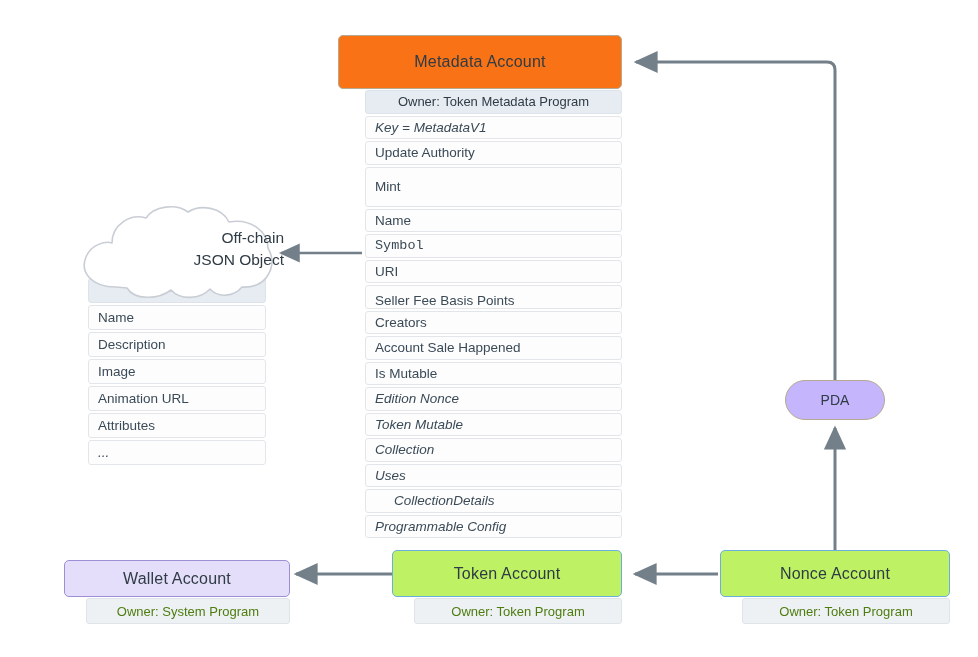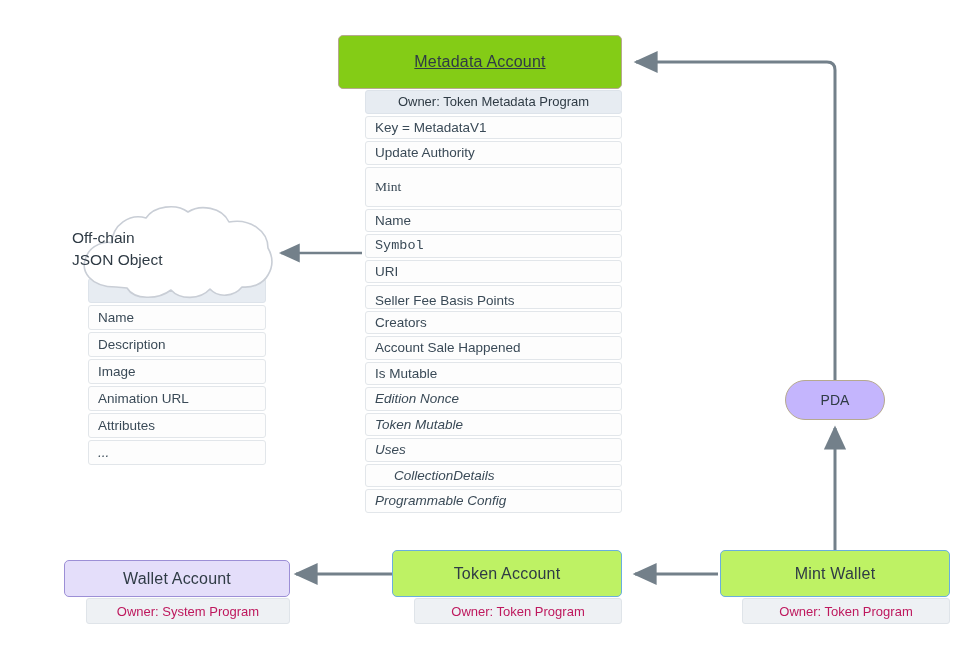--- a/index.html
+++ b/index.html
@@ -33,24 +33,23 @@
     position: absolute;
     box-sizing: border-box;
     display: flex;
     align-items: center;
     justify-content: center;
     border-radius: 5px;
     font-size: 16px;
     letter-spacing: .2px;
   }
   .metadata-header {
-    background: #84cc16;
+    background: #f97316;
     border: 1.4px solid #b6a98f;
     color: #2f3b45;
-    text-decoration: underline;
   }
   .wallet-header {
     background: #e4defa;
     border: 1.5px solid #9c8fd6;
     color: #2f3b45;
   }
   .token-header, .mint-header {
     background: #bef264;
     border: 1.5px solid #6aaede;
     color: #2f3b45;
@@ -91,38 +90,38 @@
   .owner-badge {
     position: absolute;
     box-sizing: border-box;
     background: #eef1f4;
     border: 1px solid #dfe4e9;
     border-radius: 3px;
     font-size: 13px;
     display: flex;
     align-items: center;
     justify-content: center;
-    color: #be185d;
+    color: #4d7c0f;
   }
 
   
   .cloud-wrap {
     position: absolute;
     left: 72px;
     top: 203px;
     width: 212px;
     height: 105px;
   }
   .cloud-wrap svg { display: block; }
   .cloud-label {
     position: absolute;
     left: 0;
     top: 24px;
     width: 212px;
-    text-align: left;
+    text-align: right;
     font-size: 15.5px;
     line-height: 1.45;
     color: #2f3b45;
   }
 
   
   .pda-pill {
     position: absolute;
     left: 785px;
     top: 380px;
@@ -163,27 +162,27 @@
   </svg>
 
   <div class="node-header metadata-header" style="left:338px; top:35px; width:284px; height:54px;">
     <span>Metadata Account</span>
   </div>
 
   <div class="attr-list" id="metadata-list" style="left:365px; top:90px; width:257px;">
       <div class="attr-row owner" style="height: 23.5px;">
         <span>Owner: Token Metadata Program</span>
       </div>
-      <div class="attr-row" style="height: 23.5px;">
+      <div class="attr-row" style="height: 23.5px; font-style: italic;">
         <span>Key = MetadataV1</span>
       </div>
       <div class="attr-row" style="height: 23.5px;">
         <span>Update Authority</span>
       </div>
-      <div class="attr-row" style="height: 40px; font-family: Liberation Serif, serif;">
+      <div class="attr-row" style="height: 40px;">
         <span>Mint</span>
       </div>
       <div class="attr-row" style="height: 23.5px;">
         <span>Name</span>
       </div>
       <div class="attr-row" style="height: 23.5px; font-family: Liberation Mono, monospace;">
         <span>Symbol</span>
       </div>
       <div class="attr-row" style="height: 23.5px;">
         <span>URI</span>
@@ -198,20 +197,23 @@
         <span>Account Sale Happened</span>
       </div>
       <div class="attr-row" style="height: 23.5px;">
         <span>Is Mutable</span>
       </div>
       <div class="attr-row italic" style="height: 23.5px;">
         <span>Edition Nonce</span>
       </div>
       <div class="attr-row italic" style="height: 23.5px;">
         <span>Token Mutable</span>
+      </div>
+      <div class="attr-row italic" style="height: 23.5px;">
+        <span>Collection</span>
       </div>
       <div class="attr-row italic" style="height: 23.5px;">
         <span>Uses</span>
       </div>
       <div class="attr-row italic" style="height: 23.5px; padding-left: 28px;">
         <span>CollectionDetails</span>
       </div>
       <div class="attr-row italic" style="height: 23.5px;">
         <span>Programmable Config</span>
       </div>
@@ -275,19 +277,19 @@
   </div>
 
   <div class="node-header token-header" style="left:392px; top:550px; width:230px; height:47px;">
     <span>Token Account</span>
   </div>
   <div class="owner-badge" style="left:414px; top:598px; width:208px; height:26px;">
     <span>Owner: Token Program</span>
   </div>
 
   <div class="node-header mint-header" style="left:720px; top:550px; width:230px; height:47px;">
-    <span>Mint Wallet</span>
+    <span>Nonce Account</span>
   </div>
   <div class="owner-badge" style="left:742px; top:598px; width:208px; height:26px;">
     <span>Owner: Token Program</span>
   </div>
 
 </div>
 
 </body></html>

